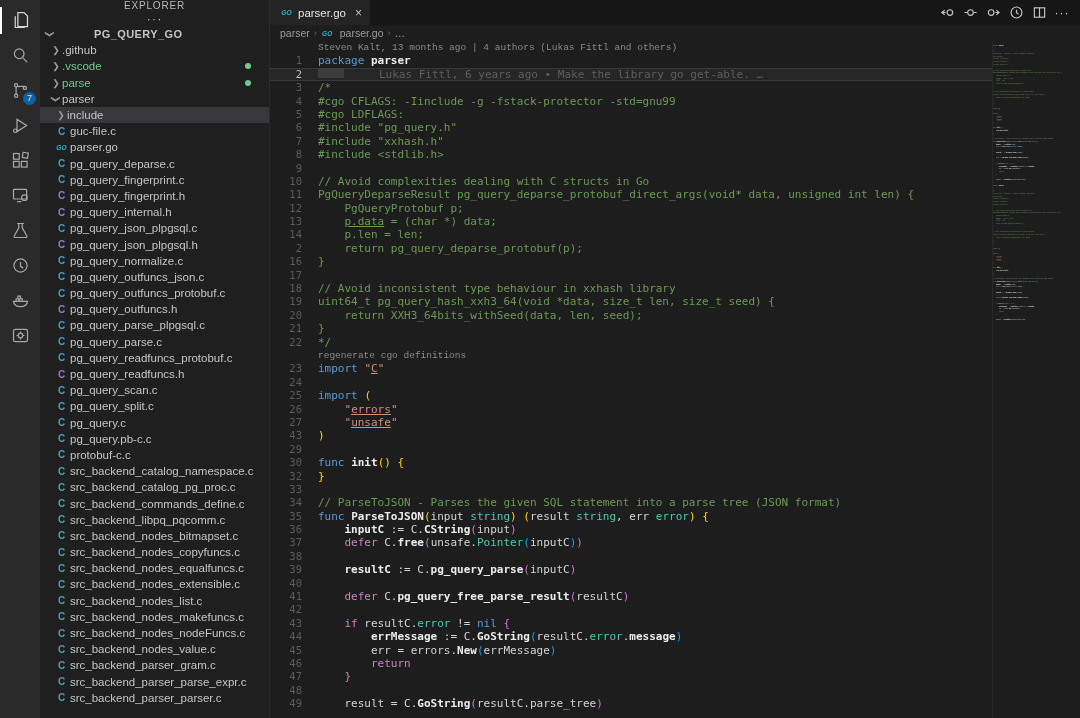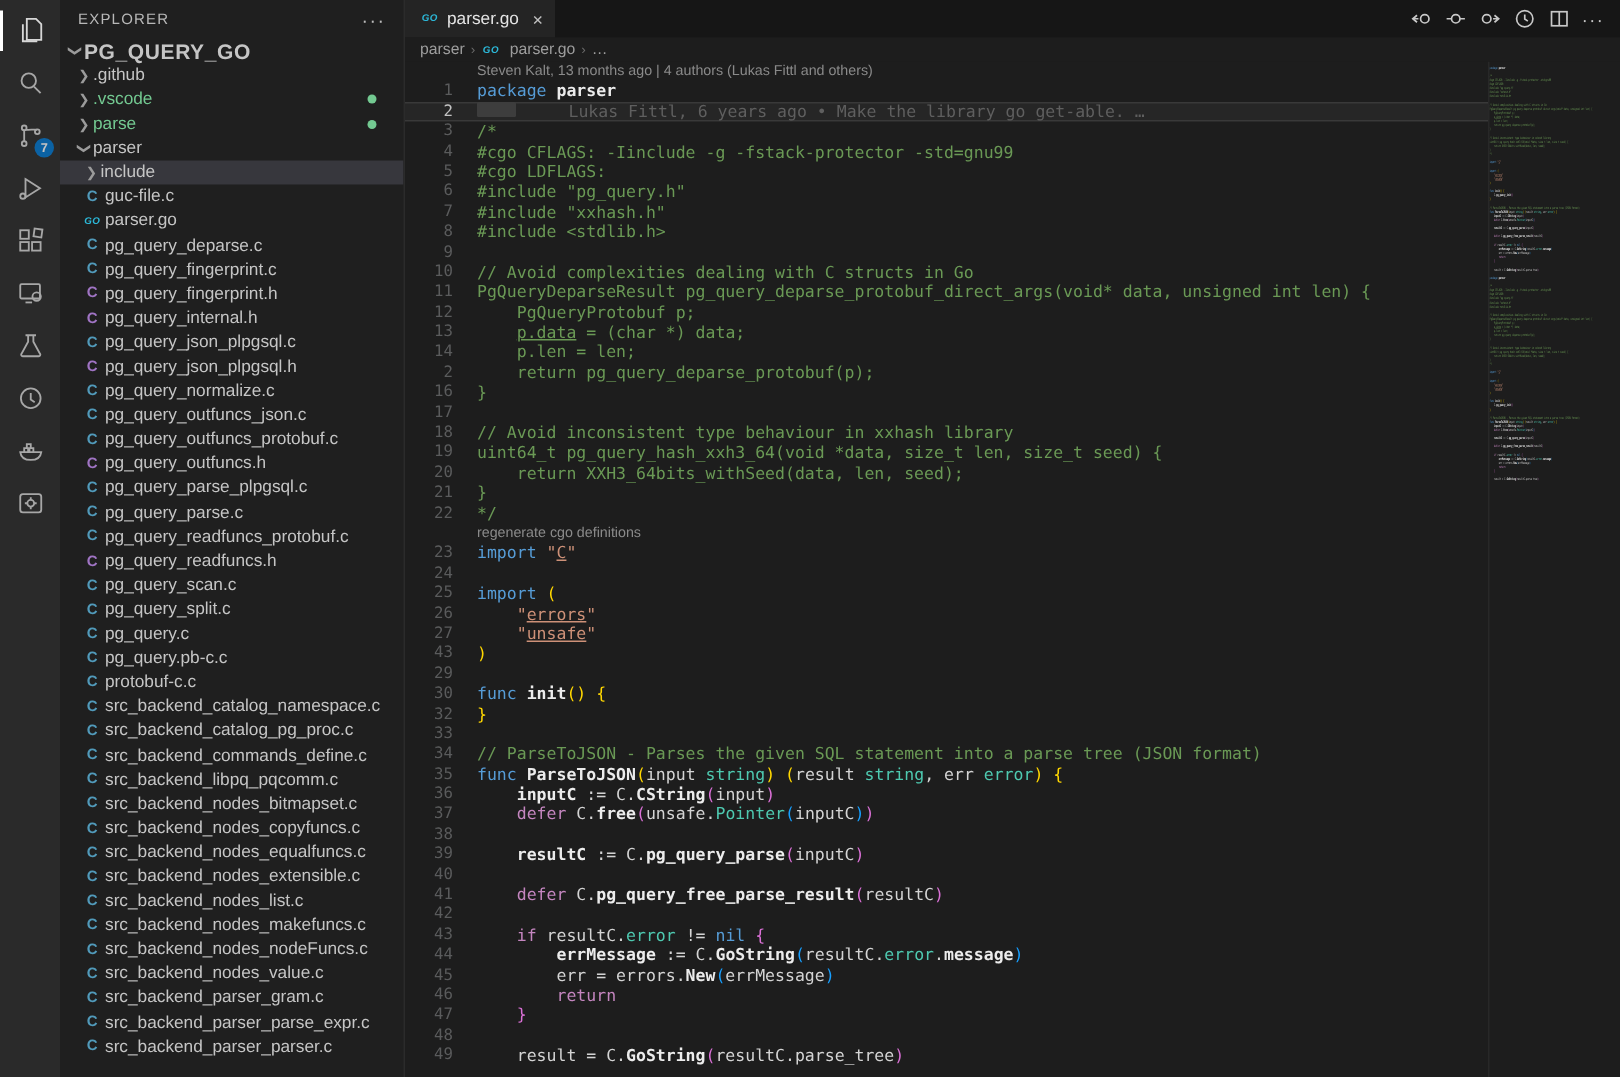--- a/index.html
+++ b/index.html
@@ -10,34 +10,34 @@
   
   .activitybar { width:40px; background:#2a2a2a; flex:none; display:flex; flex-direction:column; align-items:center; padding-top:3px; }
   .ab-item { width:40px; height:35px; display:flex; align-items:center; justify-content:center; position:relative; cursor:pointer; opacity:.72; }
   .ab-item.active { opacity:1; }
   .ab-item.active::before { content:""; position:absolute; left:0; top:4px; bottom:4px; width:2px; background:#ffffff; }
   .ab-item svg { width:21px; height:21px; stroke:#d7d7d7; fill:none; stroke-width:1.4; }
   .ab-badge { position:absolute; right:4px; bottom:3px; min-width:13px; height:13px; border-radius:7px; background:#0078d4; color:#fff; font-size:8.5px; line-height:13px; text-align:center; font-weight:bold; }
 
   
   .sidebar { width:230px; background:#1f1f1f; flex:none; color:#c5c5c5; border-right:1px solid #2b2b2b; overflow:hidden; }
-  .sb-header { height:26px; display:flex; align-items:center; justify-content:space-between; padding:0 12px; }
+  .sb-header { height:26px; display:flex; align-items:center; justify-content:space-between; padding:0 12px;flex-direction:column; }
   .sb-title { font-size:10px; letter-spacing:.8px; color:#b8b8b8; }
   .sb-more { color:#bdbdbd; font-size:13px; cursor:pointer; letter-spacing:1px; }
   .tree { font-size:11.5px; }
   .trow { height:16.2px; display:flex; align-items:center; position:relative; cursor:pointer; white-space:nowrap; }
   .trow.selected { background:#37373d; }
   .trow .chev { width:12px; flex:none; color:#9b9b9b; font-size:9px; text-align:center; }
   .chev.open { display:inline-block; transform:rotate(90deg); }
   .ficon { width:13px; flex:none; font-weight:bold; font-size:10px; text-align:center; margin-right:2px; }
   .ficon.c { color:#519aba; }
   .ficon.h { color:#a074c4; }
   .ficon.go { color:#2cb7d7; font-size:6.5px; letter-spacing:.3px; font-style:italic; }
   .tlabel { color:#c5c5c5; }
-  .trow.bold .tlabel { font-weight:bold; font-size:14px; letter-spacing:.4px; }
+  .trow.bold .tlabel { font-weight:bold; font-size:11px; letter-spacing:.4px;margin-left:38px; }
   .trow.added .tlabel { color:#73c991; }
   .gitdot { position:absolute; right:18px; width:6px; height:6px; border-radius:3px; background:#73c991; }
 
   
   .editorgroup { flex:1; display:flex; flex-direction:column; min-width:0; }
   .tabbar { height:25px; background:#161616; display:flex; align-items:stretch; flex:none; }
   .tab { display:flex; align-items:center; gap:5px; padding:0 8px 0 10px; background:#242424; color:#e4e4e4; font-size:11.5px; cursor:pointer; }
   .tab .ficon.go { margin:0; }
   .tabclose { color:#c0c0c0; font-size:12px; margin-left:4px; cursor:pointer; }
   .editor-actions { margin-left:auto; display:flex; align-items:center; gap:7px; padding-right:10px; }
@@ -50,21 +50,21 @@
   .bc-item { cursor:pointer; }
 
   
   .editor { flex:1; position:relative; background:#1d1d1d; overflow:hidden; }
   .codewrap { position:absolute; left:0; top:0; right:88px; bottom:0; overflow:hidden; font-family:"DejaVu Sans Mono", monospace; font-size:11px; }
   .crow { height:13.4px; display:flex; white-space:pre; position:relative; }
   .crow.current { background:rgba(255,255,255,.045); box-shadow:inset 0 1px 0 rgba(255,255,255,.09), inset 0 -1px 0 rgba(255,255,255,.09); }
   .gut { width:48px; flex:none; text-align:right; padding-right:16px; color:#5a5b5c; font-size:10.5px; line-height:13.4px; }
   .crow.current .gut { color:#c2c2c2; }
   .lc { line-height:13.4px; }
-  .lensrow { height:13.4px; padding-left:48px; font-family:Liberation Sans, sans-serif; font-size:9.5px; color:#8a8a8a; line-height:13px; cursor:pointer; }
+  .lensrow { height:13.4px; padding-left:48px; font-family:Liberation Mono, monospace; font-size:9.5px; color:#8a8a8a; line-height:13px; cursor:pointer; }
   .blame { color:#5f5f5f; margin-left:30px; }
   .ghostbox { display:inline-block; width:26px; height:10px; background:#3d3d3d; margin-right:5px; border-radius:1px; }
 
   .tk-n  { color:#d4d4d4; }
   .tk-b  { color:#ececec; font-weight:bold; }
   .tk-kb { color:#569cd6; }
   .tk-kc { color:#c586c0; }
   .tk-ty { color:#4ec9b0; }
   .tk-co { color:#6a9955; }
   .tk-cou{ color:#6a9955; text-decoration:underline; }

